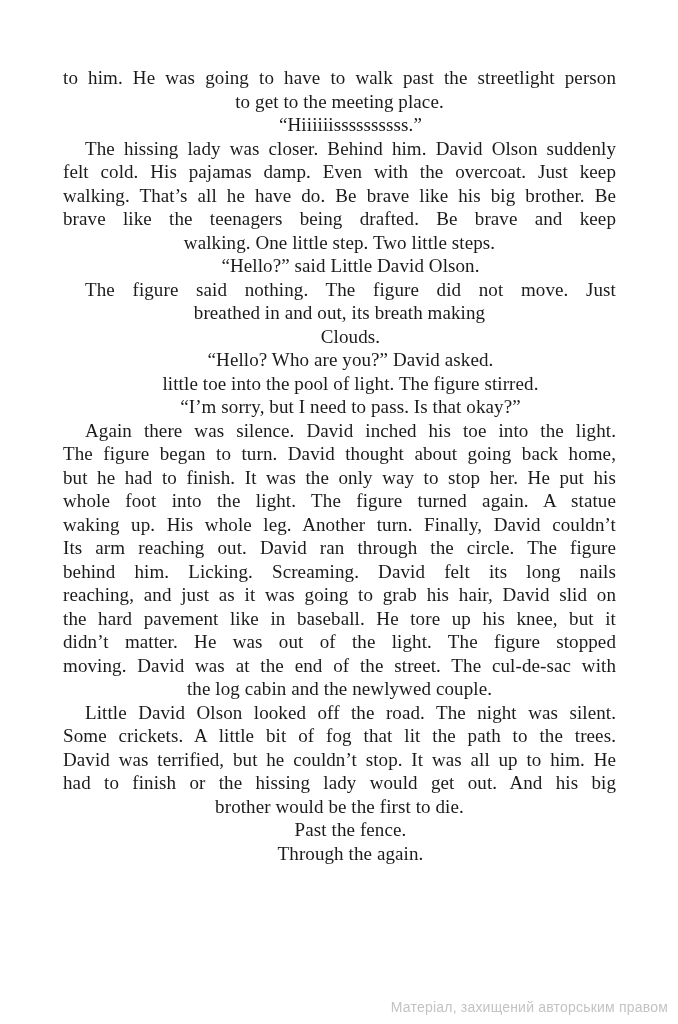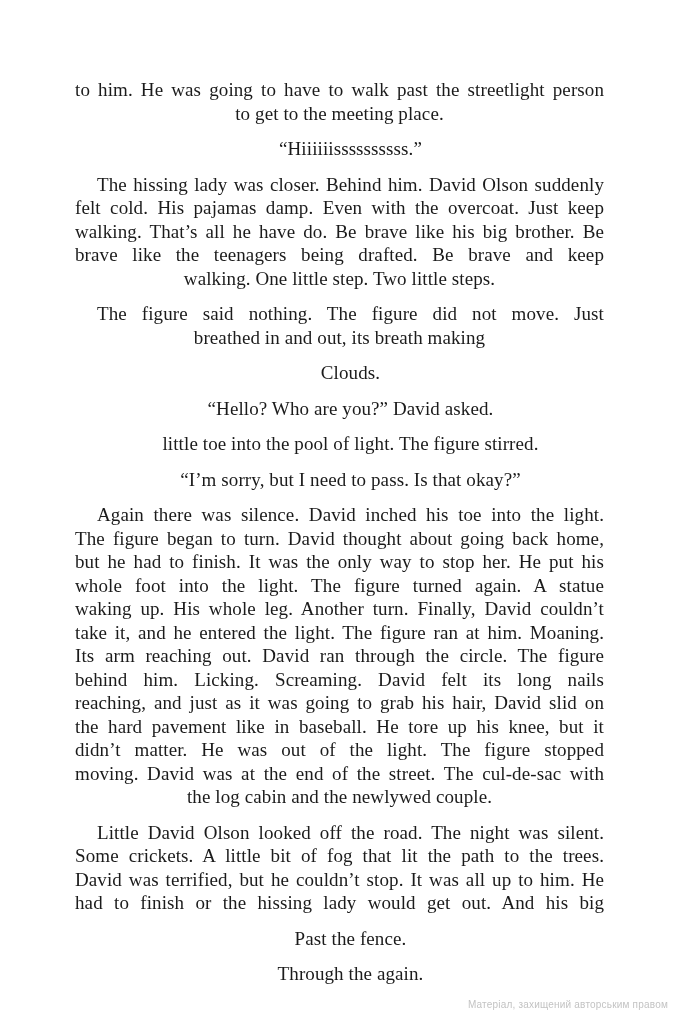--- a/index.html
+++ b/index.html
@@ -18,39 +18,39 @@
   .text-block {
     position: absolute;
     left: 63px;
     top: 66px;
     width: 553px;
     font-size: 19px;
     line-height: 23.5px;
     color: #1b1b1b;
     letter-spacing: 0.1px;
   }
-  .para { margin: 12px; padding: 0; font-family: Liberation Serif, serif; }
+  .para { margin: 0; padding: 0; font-family: Liberation Serif, serif; }
   .ln {
     height: 23.5px;
     overflow: hidden;
     text-align: center;
   }
   .ln.just {
     text-align: justify;
     text-align-last: justify;
   }
   .para.indent .ln:first-child {
     text-indent: 22px;
   }
   .watermark {
     position: absolute;
     right: 10px;
     top: 999px;
     font-family: "Liberation Sans", sans-serif;
-    font-size: 10px;
+    font-size: 14px;
     color: #c3c3c3;
     letter-spacing: 0.2px;
   }
 </style>
 </head>
 <body>
 
 <div class="page">
   <div class="text-block">
       <div class="para">
@@ -61,20 +61,23 @@
         <div class="ln">“Hiiiiiissssssssss.”</div>
       </div>
       <div class="para indent">
         <div class="ln just">The hissing lady was closer. Behind him. David Olson suddenly</div>
         <div class="ln just">felt cold. His pajamas damp. Even with the overcoat. Just keep</div>
         <div class="ln just">walking. That’s all he have do. Be brave like his big brother. Be</div>
         <div class="ln just">brave like the teenagers being drafted. Be brave and keep</div>
         <div class="ln">walking. One little step. Two little steps.</div>
       </div>
       <div class="para indent">
+        <div class="ln">“Hello?” said Little David Olson.</div>
+      </div>
+      <div class="para indent">
         <div class="ln just">The figure said nothing. The figure did not move. Just</div>
         <div class="ln">breathed in and out, its breath making</div>
       </div>
       <div class="para indent">
         <div class="ln">Clouds.</div>
       </div>
       <div class="para indent">
         <div class="ln">“Hello? Who are you?” David asked.</div>
       </div>
       <div class="para indent">
@@ -82,34 +85,34 @@
       </div>
       <div class="para indent">
         <div class="ln">“I’m sorry, but I need to pass. Is that okay?”</div>
       </div>
       <div class="para indent">
         <div class="ln just">Again there was silence. David inched his toe into the light.</div>
         <div class="ln just">The figure began to turn. David thought about going back home,</div>
         <div class="ln just">but he had to finish. It was the only way to stop her. He put his</div>
         <div class="ln just">whole foot into the light. The figure turned again. A statue</div>
         <div class="ln just">waking up. His whole leg. Another turn. Finally, David couldn’t</div>
-        <div class="ln just">take it, and he entered the light. The figure ran at him. Moaning.</div>
         <div class="ln just">Its arm reaching out. David ran through the circle. The figure</div>
         <div class="ln just">behind him. Licking. Screaming. David felt its long nails</div>
         <div class="ln just">reaching, and just as it was going to grab his hair, David slid on</div>
         <div class="ln just">the hard pavement like in baseball. He tore up his knee, but it</div>
         <div class="ln just">didn’t matter. He was out of the light. The figure stopped</div>
         <div class="ln just">moving. David was at the end of the street. The cul-de-sac with</div>
         <div class="ln">the log cabin and the newlywed couple.</div>
       </div>
       <div class="para indent">
         <div class="ln just">Little David Olson looked off the road. The night was silent.</div>
         <div class="ln just">Some crickets. A little bit of fog that lit the path to the trees.</div>
         <div class="ln just">David was terrified, but he couldn’t stop. It was all up to him. He</div>
         <div class="ln just">had to finish or the hissing lady would get out. And his big</div>
+        <div class="ln">brother would be the first to die.</div>
       </div>
       <div class="para indent">
         <div class="ln">Past the fence.</div>
       </div>
       <div class="para indent">
         <div class="ln">Through the again.</div>
       </div>
     </div>
   <div class="watermark">Матеріал, захищений авторським правом</div>
 </div>

